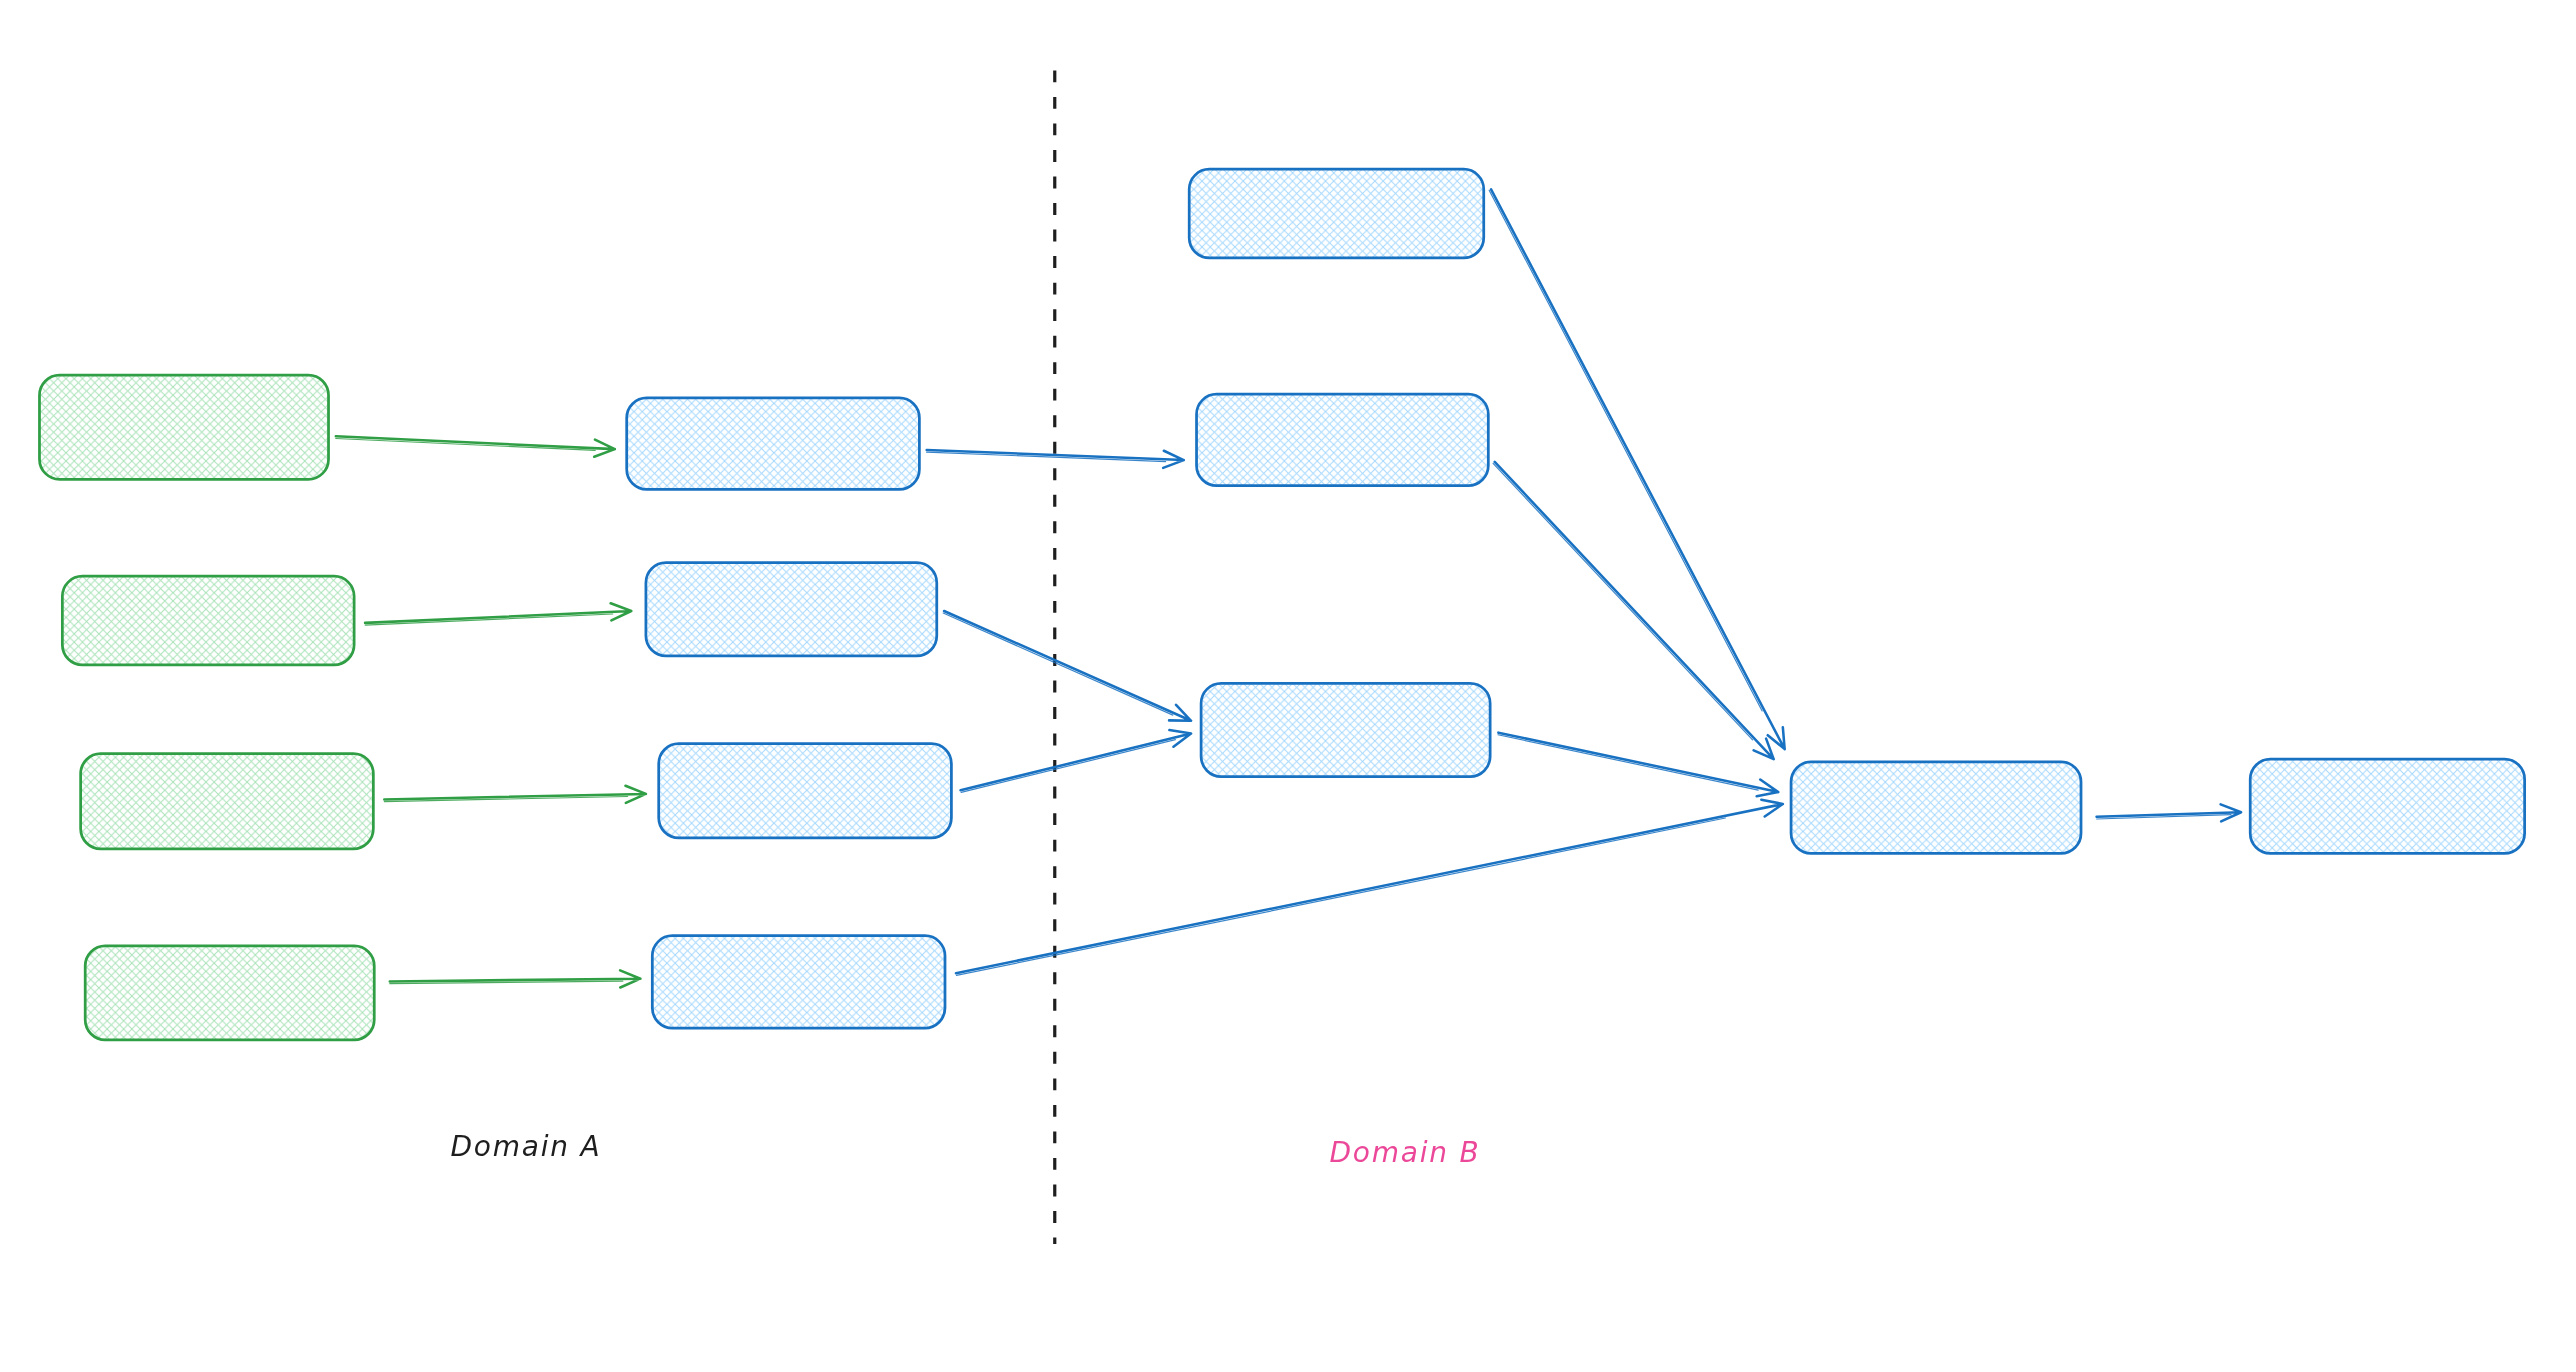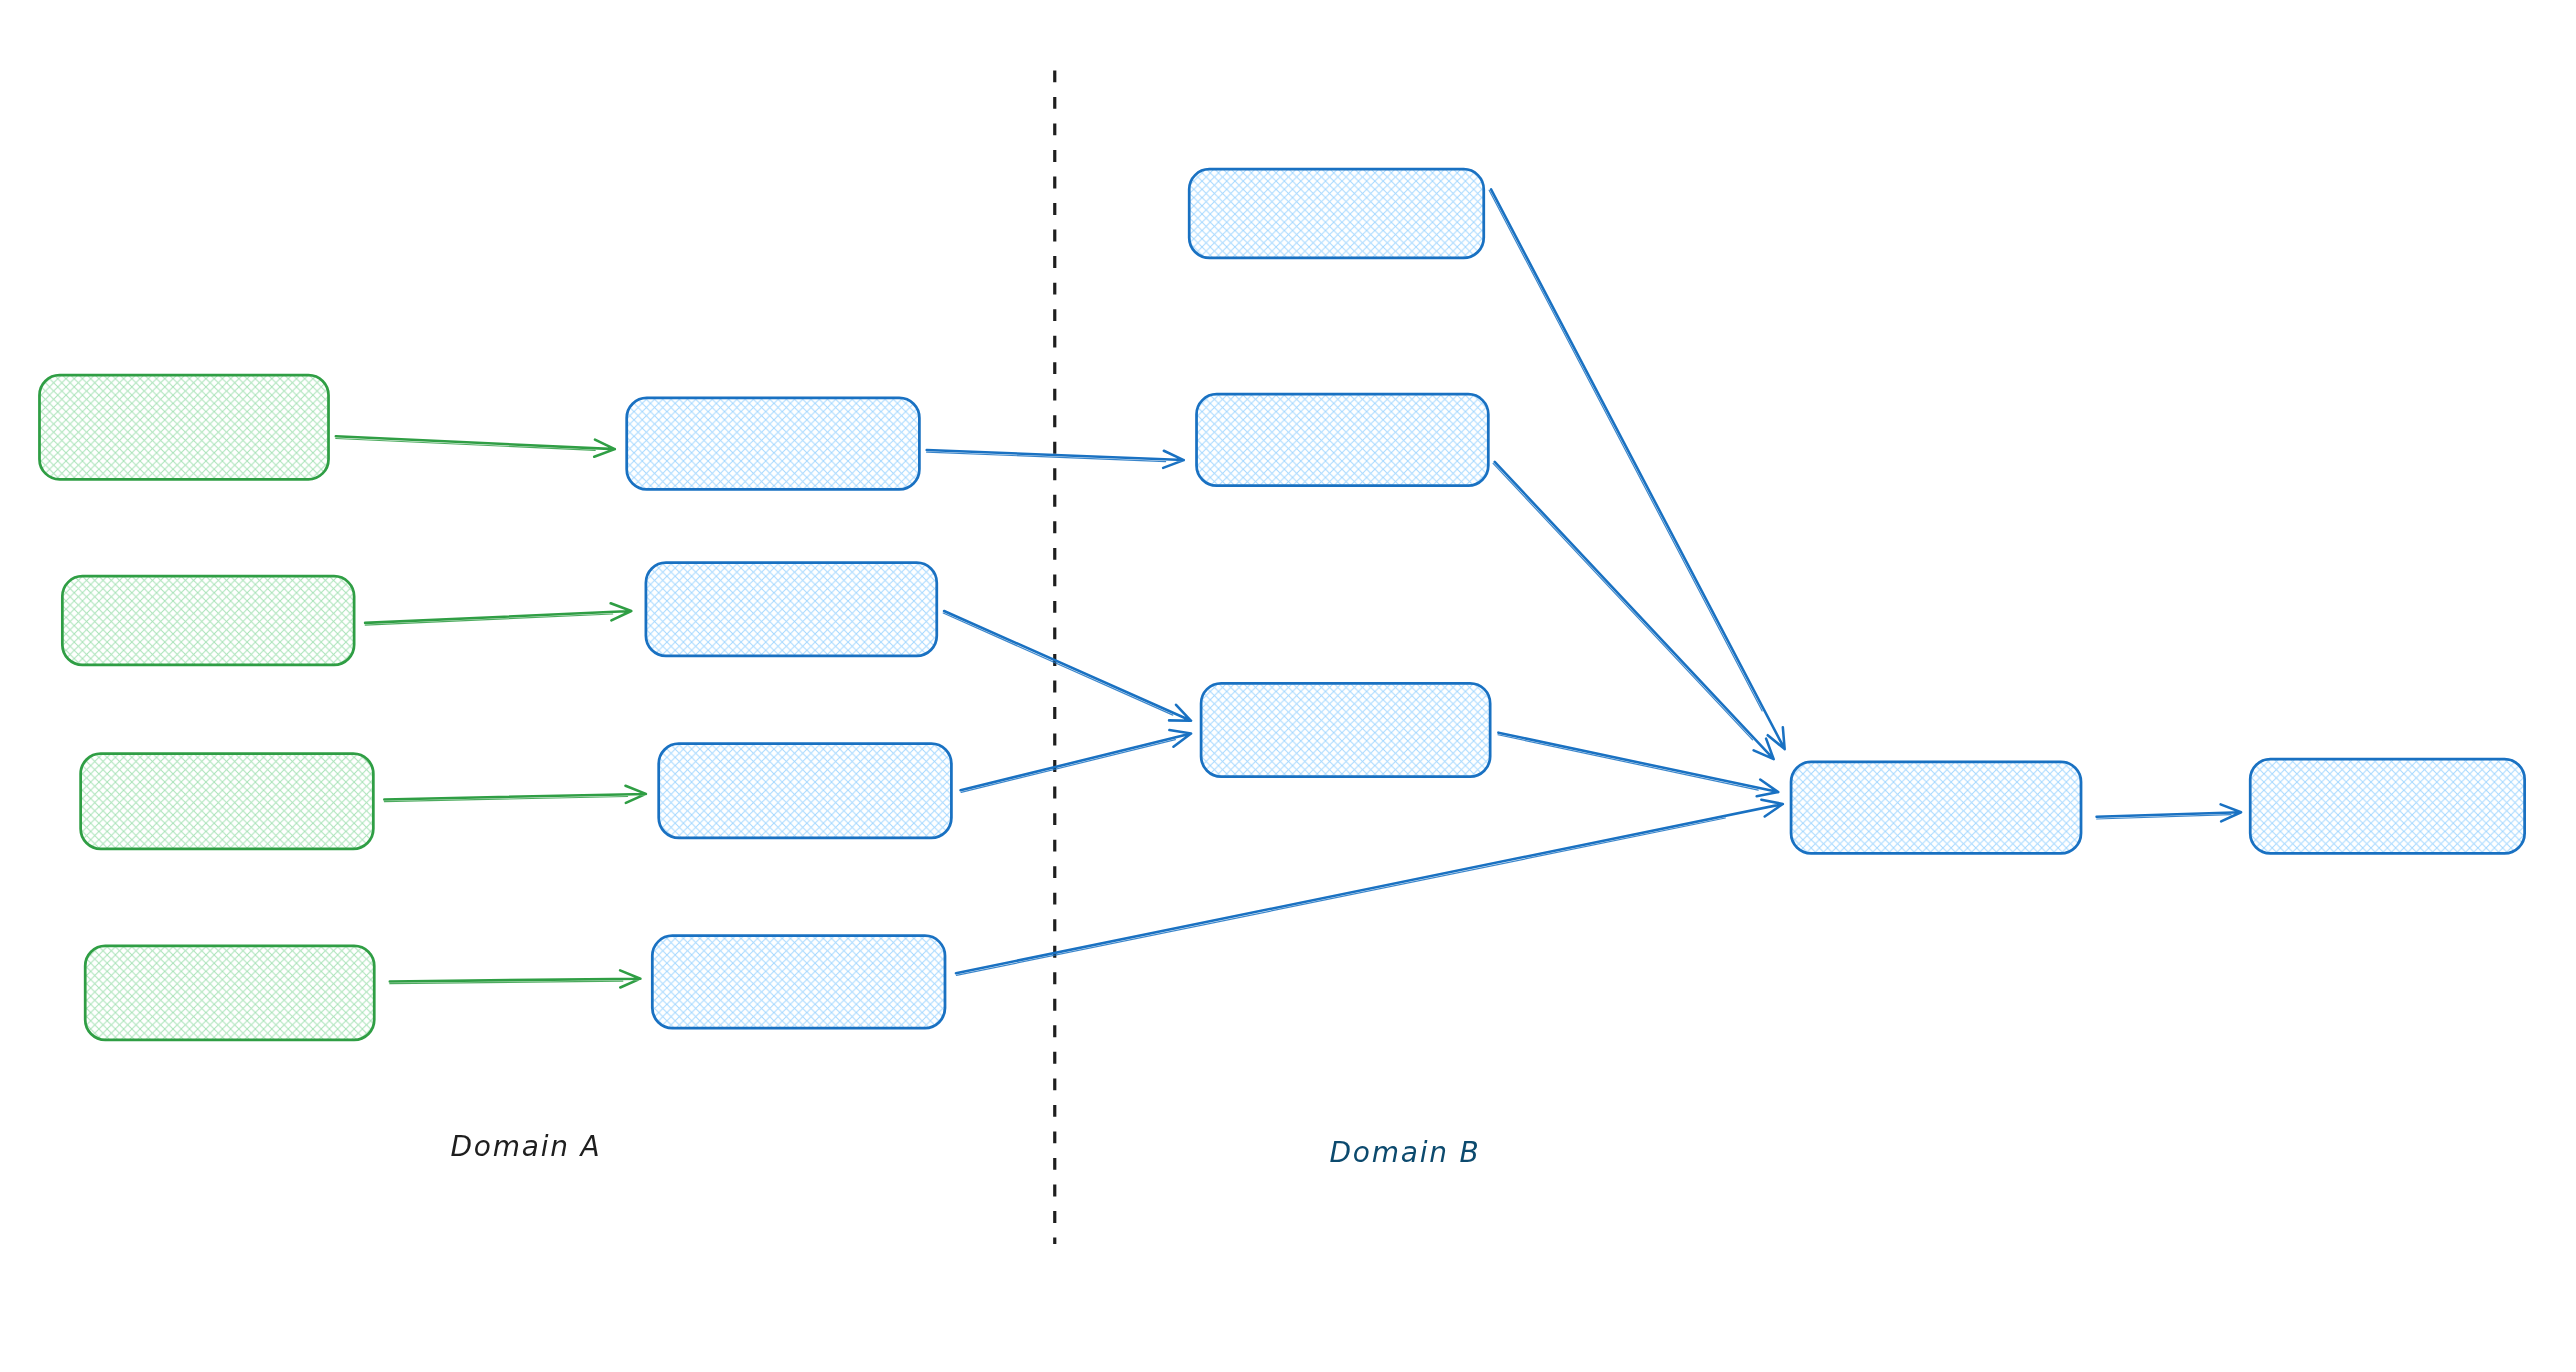--- a/index.html
+++ b/index.html
@@ -104,15 +104,15 @@
       <g fill="none" stroke="#1971c2" stroke-linecap="round" stroke-linejoin="round">
         <path d="M1638 801 L1944 866 M1920.4 870.5 L1944 866 L1924.3 852.3" stroke-width="2.8"></path>
         <path d="M1637.5 803.3 L1922.1 863.8" stroke-width="1.3" opacity="0.85"></path>
       </g>
       <g fill="none" stroke="#1971c2" stroke-linecap="round" stroke-linejoin="round">
         <path d="M2292 893 L2450 888 M2428.2 898.0 L2450 888 L2427.6 879.4" stroke-width="2.8"></path>
         <path d="M2292.1 895.4 L2439.0 890.7" stroke-width="1.3" opacity="0.85"></path>
       </g>
     </svg>
   <div class="domain-label" style="left: 526px; top: 1146px; color: rgb(30, 30, 30);">Domain A</div>
-  <div class="domain-label" style="left: 1405px; top: 1152px; color: #0c4a6e;">Domain B</div>
+  <div class="domain-label" style="left: 1405px; top: 1152px; color: #ec4899;">Domain B</div>
 </div>
 
 
 </body></html>

